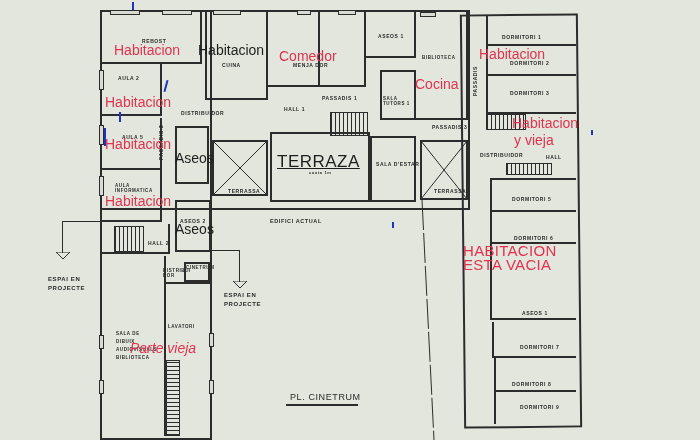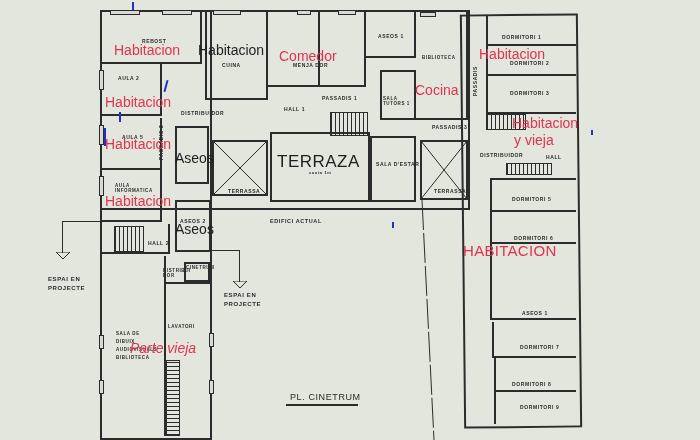--- a/index.html
+++ b/index.html
@@ -20,21 +20,21 @@
   .red {
     position:absolute; color:#e0334f; font-family:"Liberation Sans", sans-serif;
     font-size:14px; white-space:nowrap; line-height:1;
   }
   .black-big {
     position:absolute; color:#1e1e1e; font-family:"Liberation Sans", sans-serif;
     font-size:14px; white-space:nowrap; line-height:1;
   }
   .terraza {
     position:absolute; color:#1e1e1e; font-family:"Liberation Sans", sans-serif;
-    font-size:17px; letter-spacing:0.5px; white-space:nowrap;
+    font-size:17px; letter-spacing:0.5px; white-space:nowrap;text-decoration:underline;
   }
   .xbox { position:absolute; }
   .stairs {
     position:absolute;
     background:repeating-linear-gradient(90deg,#2c2c2c 0 1px,transparent 1px 4px);
     border:1px solid #2c2c2c; box-sizing:border-box;
   }
   .stairs-v {
     position:absolute;
     background:repeating-linear-gradient(0deg,#2c2c2c 0 1px,transparent 1px 4px);
@@ -193,23 +193,24 @@
 
   <span class="red" style="left:114px;top:43px;">Habitacion</span>
   <span class="black-big" style="left:198px;top:43px;">Habitacion</span>
   <span class="red" style="left:279px;top:49px;">Comedor</span>
   <span class="red" style="left:105px;top:95px;">Habitacion</span>
   <span class="red" style="left:105px;top:137px;">Habitacion</span>
   <span class="red" style="left:105px;top:194px;">Habitacion</span>
   <span class="black-big" style="left:175px;top:151px;">Aseos</span>
   <span class="black-big" style="left:175px;top:222px;">Aseos</span>
   <span class="terraza" style="left:277px;top:152px;">TERRAZA</span>
-  <span class="red" style="left:415px;top:83px;">Cocina</span>
+  <span class="red" style="left:415px;top:77px;">Cocina</span>
   <span class="red" style="left:479px;top:47px;">Habitacion</span>
   <span class="red" style="left:512px;top:116px;">Habitacion</span>
   <span class="red" style="left:514px;top:133px;">y vieja</span>
 
   <div style="position:absolute;left:463px;top:244px;">
     <div class="red big-red" style="position:static;">HABITACION</div>
+    <div class="red big-red" style="position:static;">ESTA VACIA</div>
   </div>
 
   <span class="red" style="left:130px;top:341px;font-style:italic;">Parte vieja</span>
 </div>
 
 </body></html>

